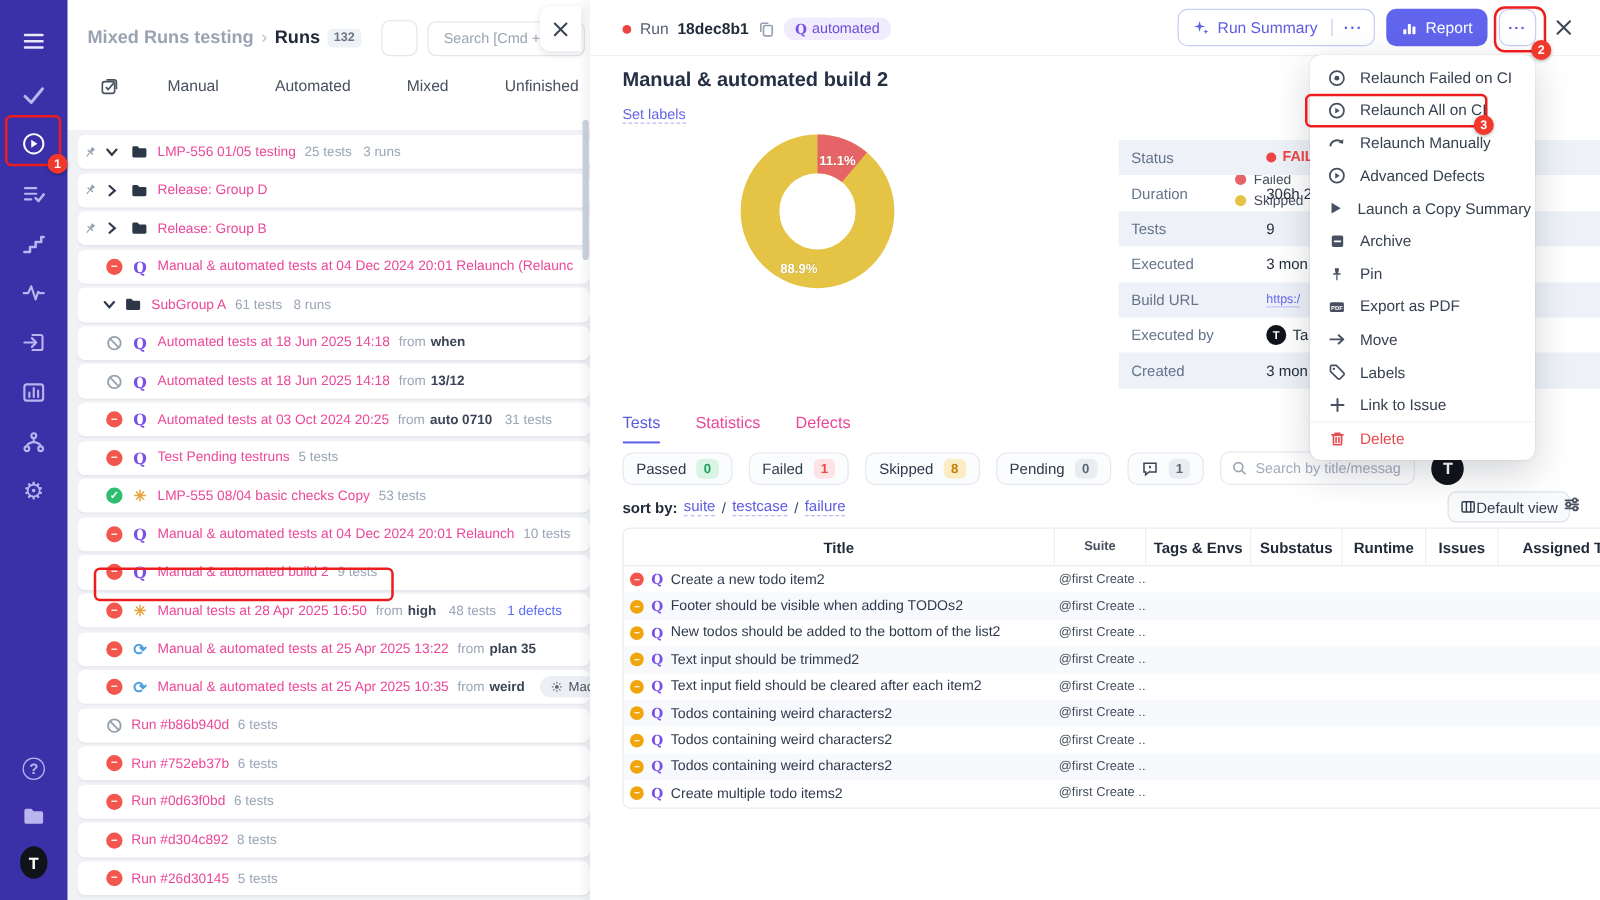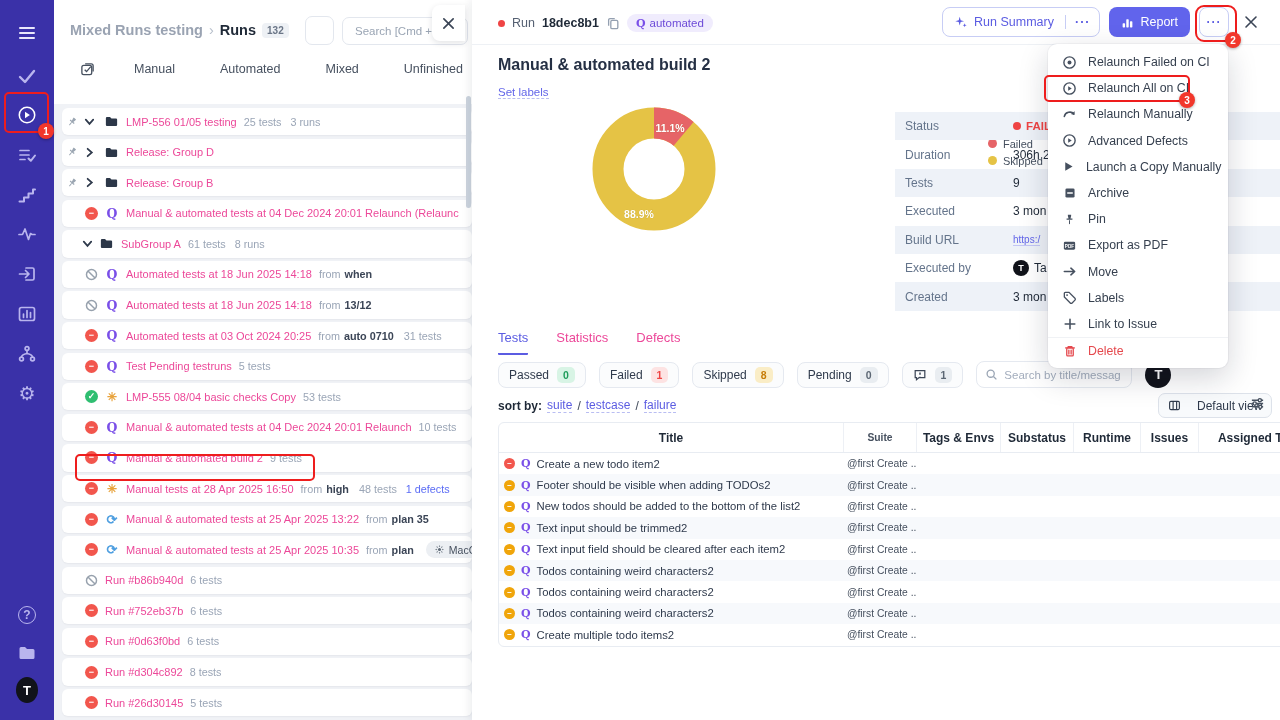--- a/index.html
+++ b/index.html
@@ -98,21 +98,21 @@
 .pb-yellow{background:#faedc6;color:#c77d08}
 .pb-gray{background:#e9edf1;color:#5b6673}
 .t-search{height:27px;width:156px;border:1px solid #e5e9f0;border-radius:8px;background:#fff;display:flex;align-items:center;gap:6px;padding:0 8px;color:#9aa5b4}
 .t-search input{border:none;outline:none;width:116px;font-size:11.5px;font-family:inherit;color:#475569}
 .t-search input::placeholder{color:#a3adbd}
 .t-avatar{width:26px;height:26px;border-radius:50%;background:#11131a;color:#fff;font-weight:700;font-size:13px;display:flex;align-items:center;justify-content:center;cursor:pointer}
 .sortbar{position:absolute;left:26px;top:398px;display:flex;align-items:center;gap:5px;font-size:12px}
 .sort-lbl{font-weight:700;color:#1f2937}
 .sort-link{color:#5b5ce2;border-bottom:1px dashed #b9bdf2;cursor:pointer}
 .sort-sep{color:#3b4556}
-.view-btn{position:absolute;left:686px;top:393px;height:25px;border:1px solid #dde2ea;border-radius:7px;background:#f8fafc;display:flex;align-items:center;gap:16px;padding:0 9px;font-size:12px;color:#2f3a4c;cursor:pointer}
+.view-btn{position:absolute;left:686px;top:393px;height:25px;border:1px solid #dde2ea;border-radius:7px;background:#f8fafc;display:flex;align-items:center;gap:0;padding:0 9px;font-size:12px;color:#2f3a4c;cursor:pointer}
 .sliders-ic{position:absolute;left:778px;top:396px;color:#46505f;cursor:pointer}
 .ttable{position:absolute;left:26px;top:422px;width:812px;border:1px solid #e8ecf2;border-radius:6px 0 0 6px;background:#fff}
 .th{display:flex;height:30px;border-bottom:1px solid #e8ecf2;font-weight:700;font-size:12px;color:#1f2937}
 .th div{display:flex;align-items:center;justify-content:center;border-right:1px solid #edf0f5;height:100%}
 .tr{display:flex;height:21.4px;align-items:center;font-size:11.3px;color:#2f3a4c}
 .tr:nth-child(odd){background:#f7f9fc}
 .c-title{width:345px;display:flex;align-items:center;gap:6px;padding-left:5px;overflow:hidden;white-space:nowrap}
 .c-suite{width:73px;font-size:10.3px;color:#46505f;padding-left:3px;overflow:hidden;white-space:nowrap}
 .c-tags{width:84px}.c-sub{width:73px}.c-run{width:67px}.c-iss{width:58px}.c-ass{width:110px}
 .tst{width:11px;height:11px;border-radius:50%;flex:0 0 11px;display:flex;align-items:center;justify-content:center;color:#fff;font-size:8px;font-weight:700}
@@ -407,21 +407,21 @@
           <span class="fromlbl">from</span>
           <span class="fromval">plan 35</span>
         </div>
         <div class="run-row">
           <span style="margin-left:23px;display:flex">
             <span class="st st-failed">−</span>
           </span>
           <span class="fw fw-sync">⟳</span>
           <span class="title">Manual &amp; automated tests at 25 Apr 2025 10:35</span>
           <span class="fromlbl">from</span>
-          <span class="fromval">plan</span>
+          <span class="fromval">weird</span>
           <span class="env-pill"><svg width="11" height="11" viewBox="0 0 16 16" fill="#5b6673">
               <circle cx="8" cy="8" r="2.2"></circle>
               <path d="M8 1.5 L9 4 H7 Z M8 14.5 L7 12 H9 Z M1.5 8 L4 7 V9 Z M14.5 8 L12 9 V7 Z M3.4 3.4 L5.9 4.5 L4.5 5.9 Z M12.6 12.6 L10.1 11.5 L11.5 10.1 Z M12.6 3.4 L11.5 5.9 L10.1 4.5 Z M3.4 12.6 L4.5 10.1 L5.9 11.5 Z"></path>
             </svg>MacOS</span>
         </div>
         <div class="run-row">
           <span style="margin-left:23px;display:flex">
             <span class="st st-canceled">
               <svg width="13" height="13" viewBox="0 0 14 14" fill="none" stroke="#97a1ad" stroke-width="1.6">
                 <circle cx="7" cy="7" r="5.4"></circle>
@@ -823,21 +823,21 @@
             </svg>
           </span>
           <span>Advanced Defects</span>
         </div>
         <div class="mi">
           <span class="mic">
             <svg width="13" height="13" viewBox="0 0 16 16">
               <path d="M4 2.8 L13 8 L4 13.2 Z" fill="currentColor"></path>
             </svg>
           </span>
-          <span>Launch a Copy Manually</span>
+          <span>Launch a Copy Summary</span>
         </div>
         <div class="mi">
           <span class="mic">
             <svg width="14" height="14" viewBox="0 0 16 16">
               <rect x="2.8" y="2.8" width="10.4" height="10.4" rx="1.6" fill="currentColor"></rect>
               <path d="M5.4 8 H10.6" stroke="#fff" stroke-width="1.6" stroke-linecap="round"></path>
             </svg>
           </span>
           <span>Archive</span>
         </div>

